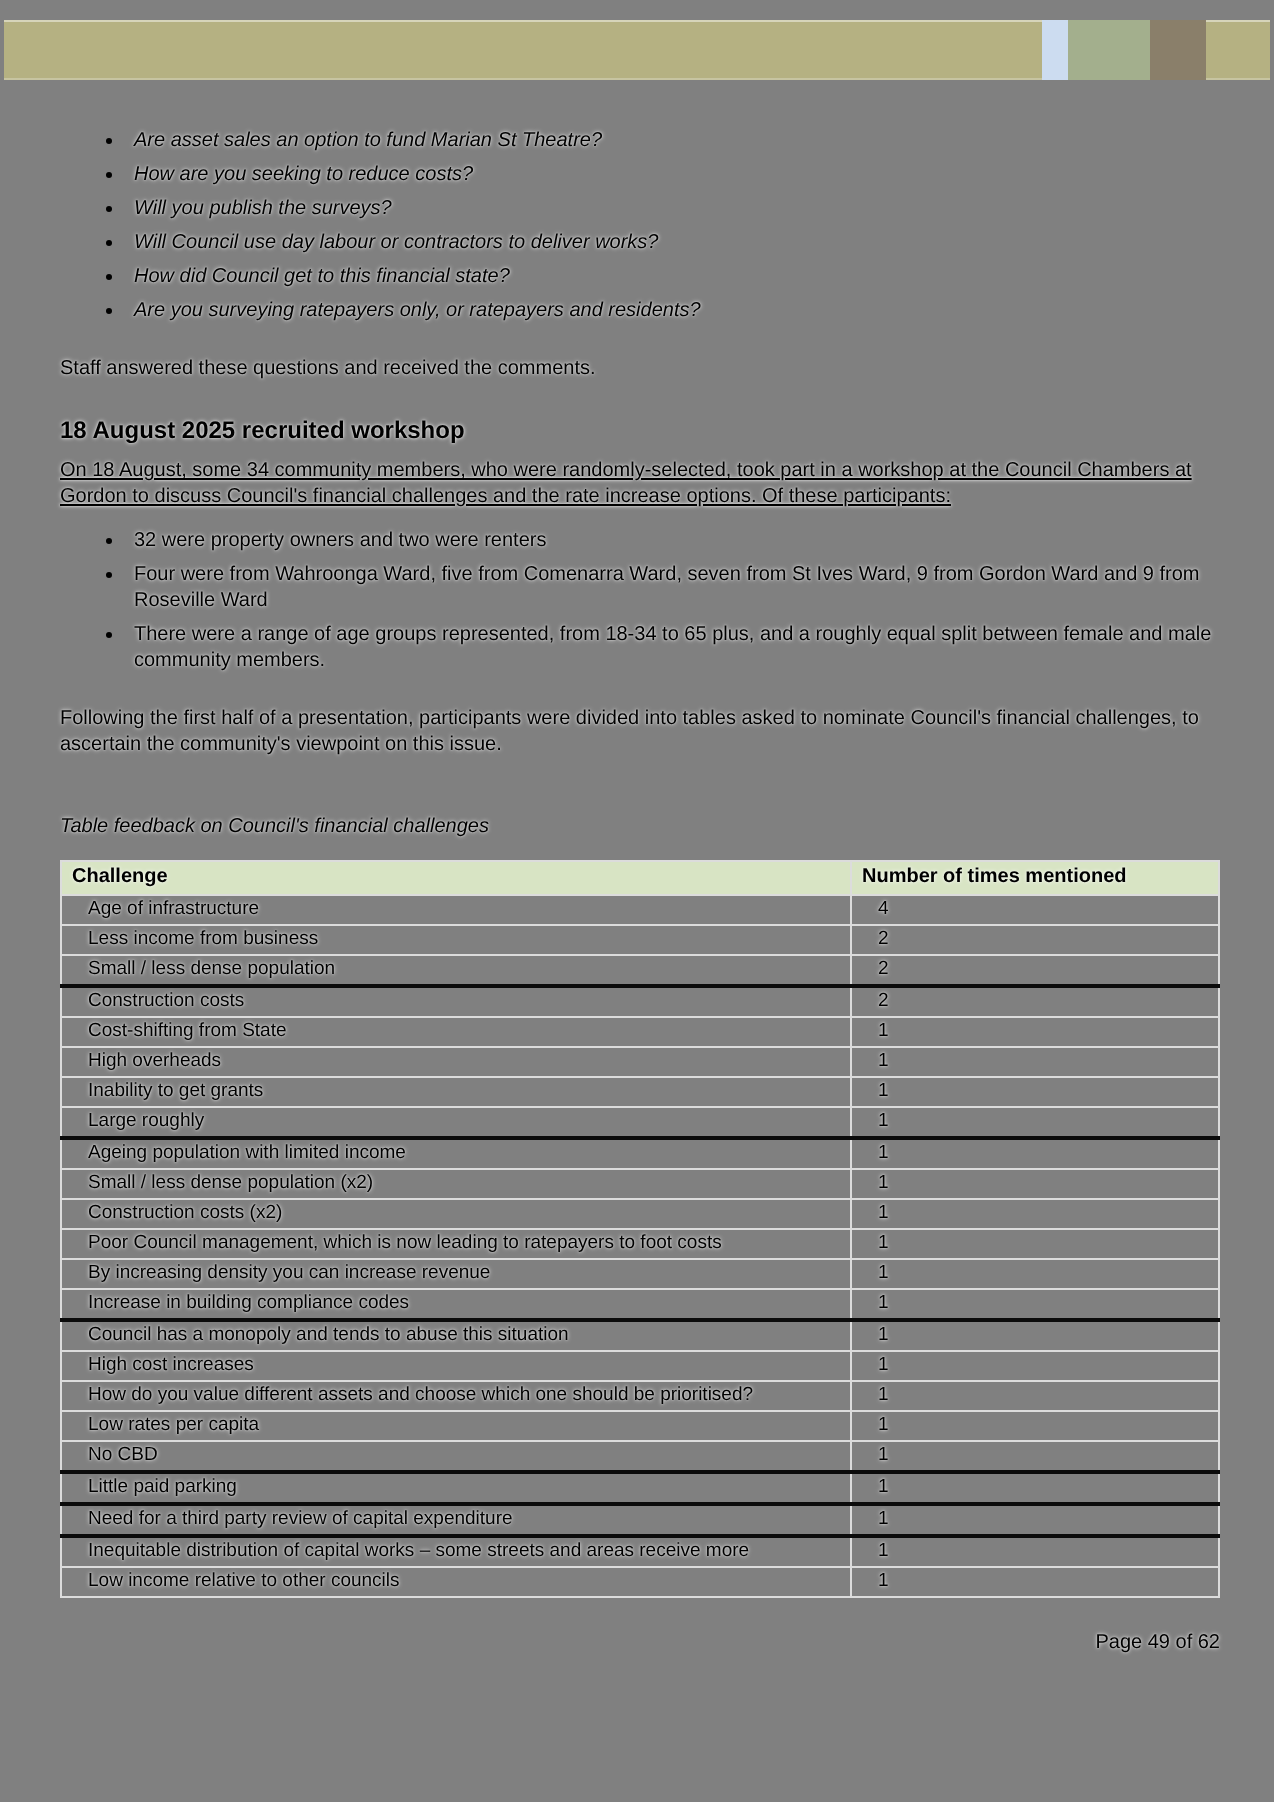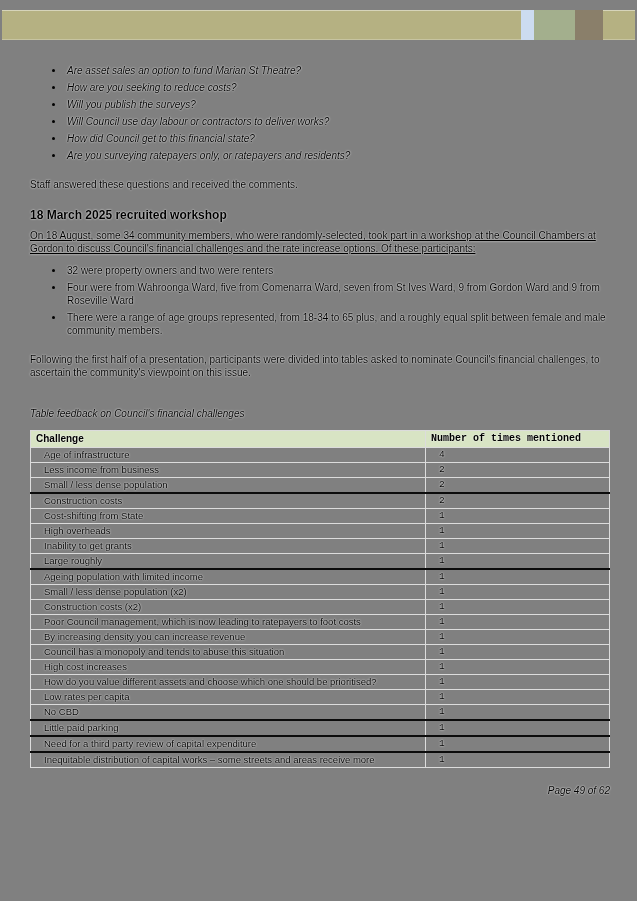--- a/index.html
+++ b/index.html
@@ -38,24 +38,24 @@
   ul.participants{margin:9px 0 0 16px;}
   .staff{margin-top:16px;}
   h2{margin:17px 0 0;font-size:12px;line-height:14px;font-weight:bold;}
   .intro{margin-top:7px;text-decoration:underline;}
   .following{margin-top:16px;}
   .caption{margin-top:28px;font-style:italic;}
 
   table{margin-top:10px;width:580px;border-collapse:collapse;font-size:9.5px;}
   th,td{border:1px solid #dcdcdc;padding:1px 13px;line-height:12px;vertical-align:top;text-align:left;}
   th{background:var(--table_header_bg);font-size:10px;padding:2px 5px;font-weight:bold;}
-  th.count,td.count{width:184px;font-family:Liberation Mono, monospace;}
+  th.count,td.count{width:184px;}
   tr.thick-bottom th, tr.thick-bottom td{border-bottom:2px solid #0b0b0b;}
 
-  .footer{margin-top:16px;text-align:right;font-size:10px;padding-right:0;font-style:italic;}
+  .footer{margin-top:16px;text-align:right;font-size:10px;padding-right:0;}
 </style>
 </head>
 <body>
 
 <div class="band">
   <div class="seg seg-blue"></div>
   <div class="seg seg-sage"></div>
   <div class="seg seg-brown"></div>
 </div>
 
@@ -65,21 +65,21 @@
       <li>Are asset sales an option to fund Marian St Theatre?</li>
       <li>How are you seeking to reduce costs?</li>
       <li>Will you publish the surveys?</li>
       <li>Will Council use day labour or contractors to deliver works?</li>
       <li>How did Council get to this financial state?</li>
       <li>Are you surveying ratepayers only, or ratepayers and residents?</li>
     </ul>
 
   <p class="staff">Staff answered these questions and received the comments.</p>
 
-  <h2>18 March 2025 recruited workshop</h2>
+  <h2>18 August 2025 recruited workshop</h2>
 
   <p class="intro">On 18 August, some 34 community members, who were randomly-selected, took part in a workshop at the Council Chambers at Gordon to discuss Council's financial challenges and the rate increase options. Of these participants:</p>
 
   <ul class="participants">
       <li>32 were property owners and two were renters</li>
       <li>Four were from Wahroonga Ward, five from Comenarra Ward, seven from St Ives Ward, 9 from Gordon Ward and 9 from Roseville Ward</li>
       <li>There were a range of age groups represented, from 18-34 to 65 plus, and a roughly equal split between female and male community members.</li>
     </ul>
 
   <p class="following">Following the first half of a presentation, participants were divided into tables asked to nominate Council's financial challenges, to ascertain the community's viewpoint on this issue.</p>
@@ -139,20 +139,24 @@
           <td class="count">1</td>
         </tr>
         <tr>
           <td>Poor Council management, which is now leading to ratepayers to foot costs</td>
           <td class="count">1</td>
         </tr>
         <tr>
           <td>By increasing density you can increase revenue</td>
           <td class="count">1</td>
         </tr>
+        <tr class="thick-bottom">
+          <td>Increase in building compliance codes</td>
+          <td class="count">1</td>
+        </tr>
         <tr>
           <td>Council has a monopoly and tends to abuse this situation</td>
           <td class="count">1</td>
         </tr>
         <tr>
           <td>High cost increases</td>
           <td class="count">1</td>
         </tr>
         <tr>
           <td>How do you value different assets and choose which one should be prioritised?</td>
@@ -171,18 +175,22 @@
           <td class="count">1</td>
         </tr>
         <tr class="thick-bottom">
           <td>Need for a third party review of capital expenditure</td>
           <td class="count">1</td>
         </tr>
         <tr>
           <td>Inequitable distribution of capital works – some streets and areas receive more</td>
           <td class="count">1</td>
         </tr>
+        <tr>
+          <td>Low income relative to other councils</td>
+          <td class="count">1</td>
+        </tr>
       </tbody>
   </table>
 
   <div class="footer">Page 49 of 62</div>
 
 </div>
 
 </body></html>

